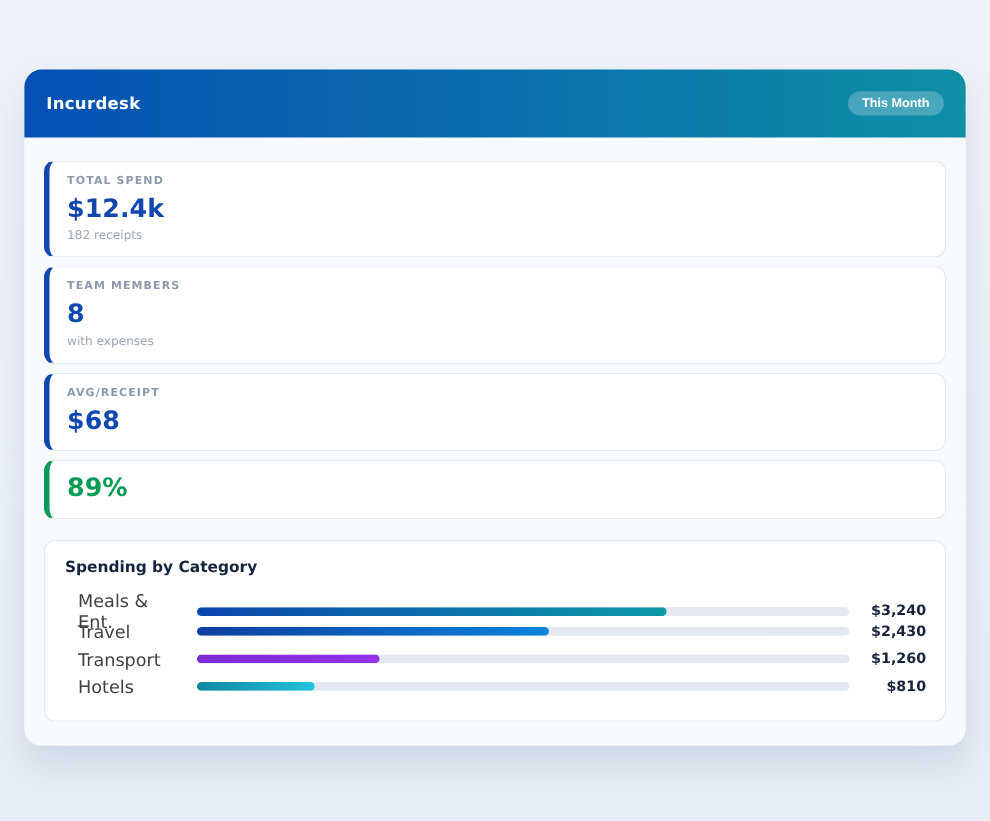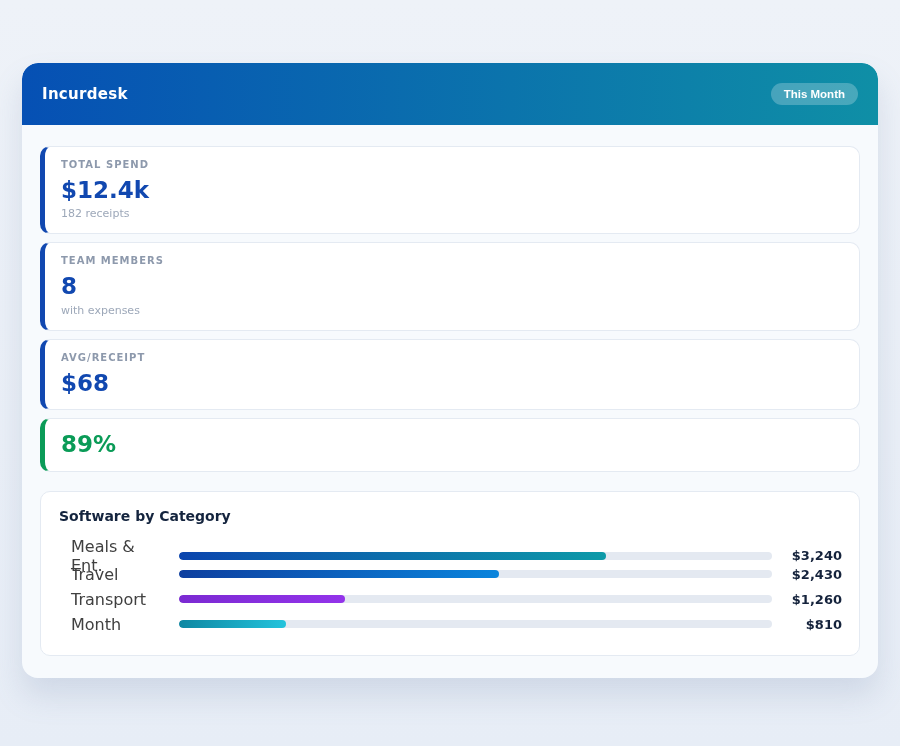--- a/index.html
+++ b/index.html
@@ -133,21 +133,21 @@
     <div class="stat-card" style="border-left-color: rgb(17, 72, 176);">
       <div class="stat-label">AVG/RECEIPT</div>
       <div class="stat-value" style="color: rgb(17, 72, 176);">$68</div>
     </div>
 
     <div class="stat-card" style="border-left-color: rgb(10, 155, 87);">
       <div class="stat-value" style="color: rgb(10, 155, 87);">89%</div>
     </div>
 
     <div class="chart-card">
-      <div class="chart-title">Software by Category</div>
+      <div class="chart-title">Spending by Category</div>
 
       <div class="chart-row">
         <span class="row-label">Meals &amp; Ent.</span>
         <span class="bar-track" style="display: block; background: rgb(228, 233, 241);">
             <span class="bar-fill" style="display: block; width: 72%; background: linear-gradient(90deg, rgb(11, 69, 174), rgb(13, 154, 168));"></span>
           </span>
         <span class="row-value">$3,240</span>
       </div>
 
       <div class="chart-row">
@@ -161,21 +161,21 @@
 
       <div class="chart-row">
         <span class="row-label">Transport</span>
         <span class="bar-track" style="display: block; background: rgb(228, 233, 241);">
             <span class="bar-fill" style="display: block; width: 28%; background: linear-gradient(90deg, rgb(123, 42, 210), rgb(147, 51, 234));"></span>
           </span>
         <span class="row-value">$1,260</span>
       </div>
 
       <div class="chart-row">
-        <span class="row-label">Month</span>
+        <span class="row-label">Hotels</span>
         <span class="bar-track" style="display: block; background: rgb(228, 233, 241);">
             <span class="bar-fill" style="display: block; width: 18%; background: linear-gradient(90deg, rgb(14, 135, 162), rgb(35, 195, 220));"></span>
           </span>
         <span class="row-value">$810</span>
       </div>
 
     </div>
   </div>
 </div>
 

